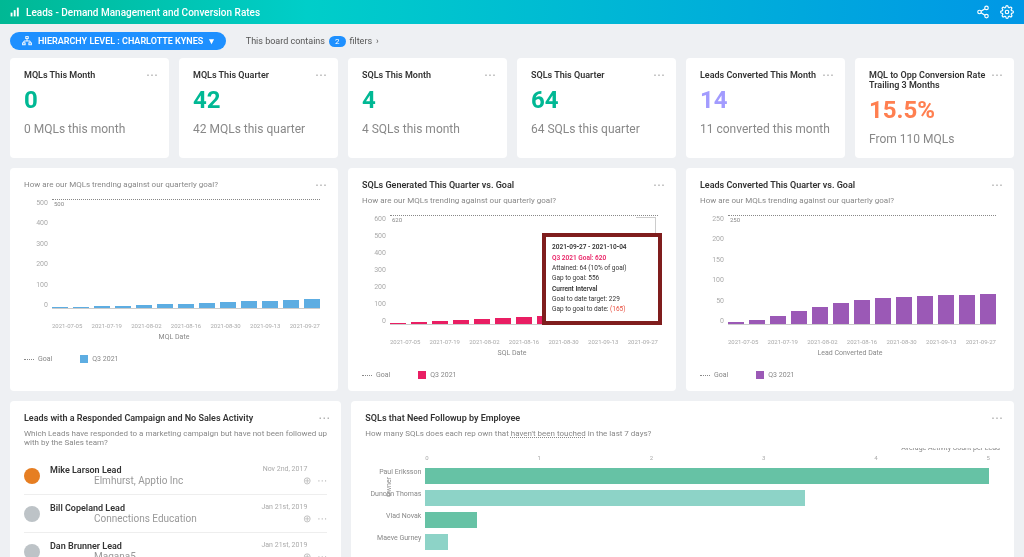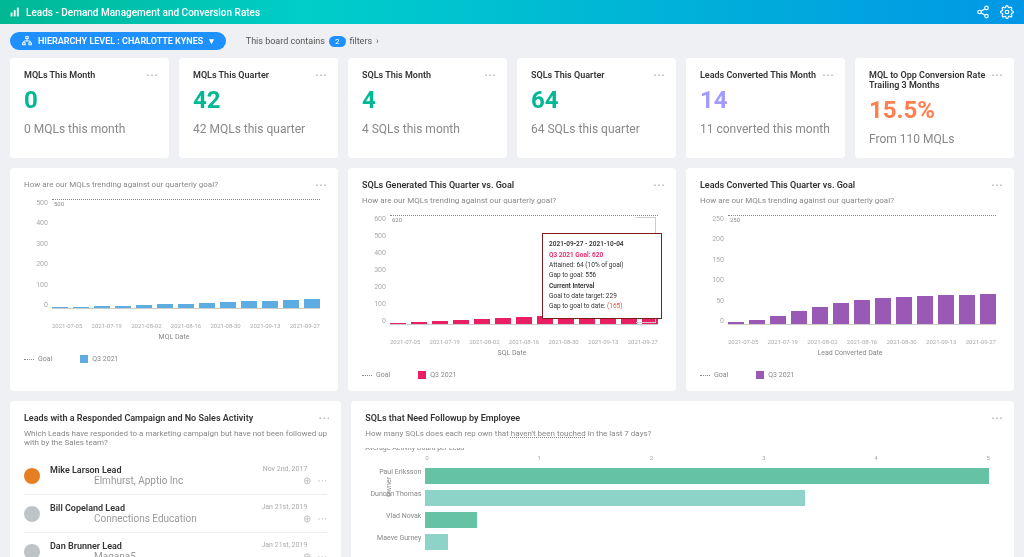--- a/index.html
+++ b/index.html
@@ -31,36 +31,36 @@
 .bar-blue { background: #5dade2; }
 .bar-pink { background: #e91e63; }
 .bar-purple { background: #9b59b6; }
 .goal-line { position: absolute; left: 28px; right: 4px; border-top: 1px dotted #888; font-size: 6px; color: #888; }
 .xaxis { position: absolute; left: 28px; right: 4px; bottom: 0; display: flex; justify-content: space-between; font-size: 6px; color: #aaa; }
 .xaxis-label { font-size: 7px; color: #888; text-align: center; margin-top: 4px; }
 .legend { font-size: 7px; color: #888; margin-top: 14px; display: flex; gap: 28px; }
 .legend-item { display: flex; align-items: center; gap: 4px; }
 .legend-swatch { width: 8px; height: 8px; }
 .legend-dash { width: 10px; border-top: 1px dotted #888; }
-.tooltip { position: absolute; right: 0; top: 18px; background: white; border: 1px solid #7f1d1d; padding: 6px; font-size: 6.5px; width: 120px; z-index: 10; }
+.tooltip { position: absolute; right: 0; top: 18px; background: white; border: 4px solid #7f1d1d; padding: 6px; font-size: 6.5px; width: 120px; z-index: 10; }
 .tooltip-header { font-weight: 600; margin-bottom: 3px; }
 .tooltip-row { margin-bottom: 2px; }
 .red { color: #e74c3c; }
 .goal-bracket { position: absolute; right: 6px; top: 2px; bottom: 22px; width: 20px; border-right: 1px solid #ccc; border-top: 1px solid #ccc; border-bottom: 1px solid #ccc; }
 .lead-list { }
 .lead-item { display: flex; align-items: center; padding: 8px 0; border-top: 1px solid #eee; position: relative; }
 .lead-item:first-child { border-top: none; }
 .lead-avatar { width: 16px; height: 16px; border-radius: 50%; margin-right: 10px; }
 .lead-name { font-size: 9px; font-weight: 600; color: #333; }
 .lead-company { font-size: 10px; color: #999; padding-left: 44px; }
 .lead-date { font-size: 7px; color: #aaa; position: absolute; right: 20px; top: 8px; }
 .lead-actions { position: absolute; right: 0; top: 18px; display: flex; gap: 6px; color: #bbb; }
 .hbar-chart { position: relative; padding-left: 60px; padding-top: 20px; height: 110px; overflow: hidden; }
 .hbar-xaxis-top { position: absolute; top: 6px; left: 60px; right: 10px; display: flex; justify-content: space-between; font-size: 6px; color: #aaa; }
-.hbar-title { position: absolute; top: -4px; left: 0; right: 0; text-align: left; font-size: 7px; color: #888; }
+.hbar-title { position: absolute; top: -4px; left: 0; right: 0; text-align: right; font-size: 7px; color: #888; }
 .hbar-row { display: flex; align-items: flex-start; margin-bottom: 4px; position: relative; height: 18px; }
 .hbar-label { position: absolute; left: -60px; width: 56px; text-align: right; font-size: 7px; color: #888; }
 .hbar-bar { height: 16px; background: #66c2a5; }
 .hbar-bar.alt { background: #8dd3c7; }
 .hbar-yaxis-label { position: absolute; left: 24px; top: 50%; transform: rotate(-90deg) translateX(50%); transform-origin: left; font-size: 7px; color: #888; }
 .chart-icon { width: 10px; height: 10px; }
 </style>
 </head>
 <body>
 

